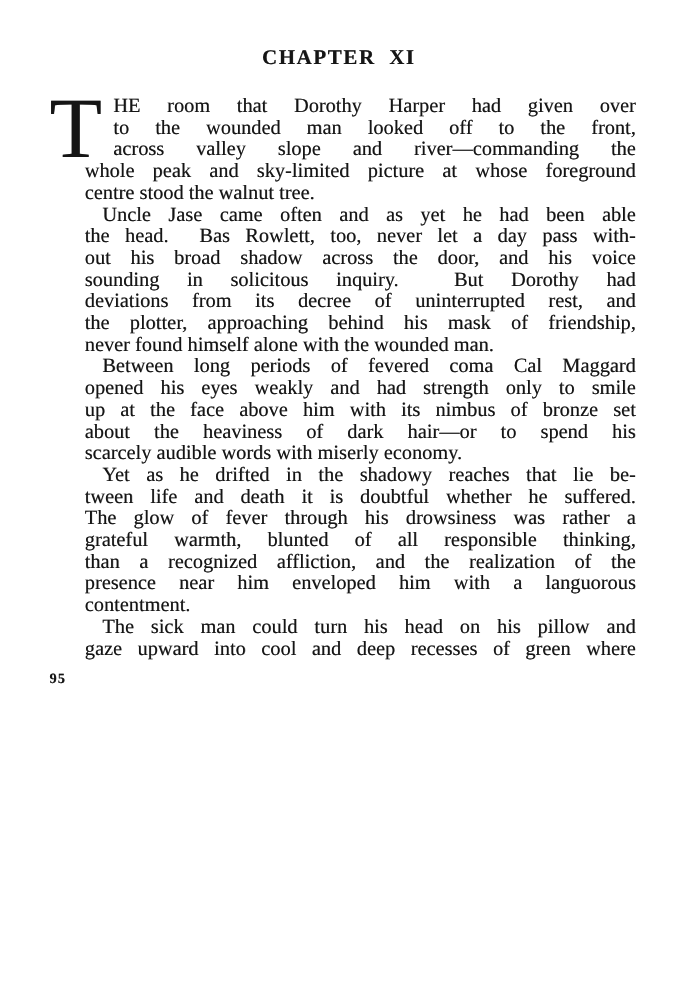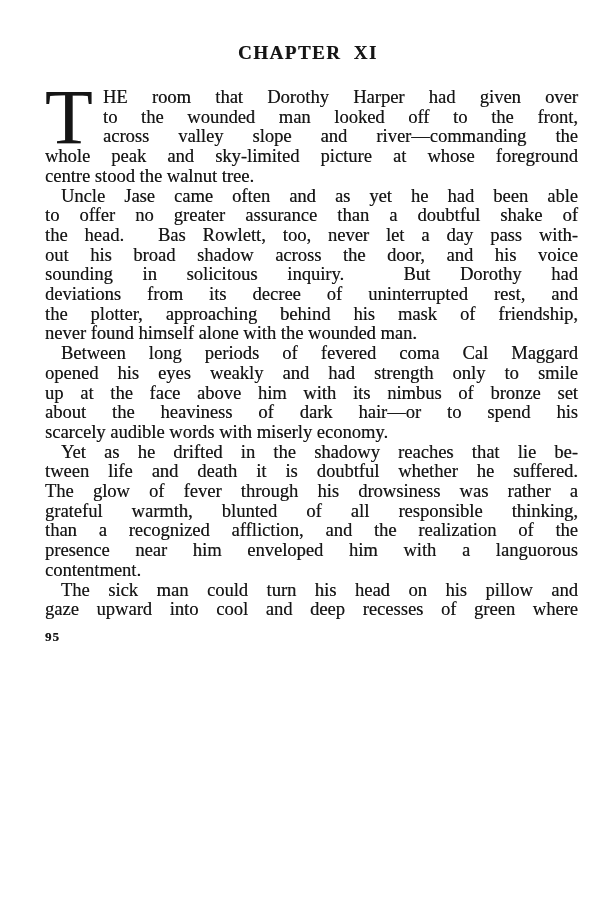--- a/index.html
+++ b/index.html
@@ -37,20 +37,21 @@
     font-size: 18.5px;
     line-height: 19.7px;
   }
   .para {
     margin: 0;
   }
   .line {
     text-align: justify;
     text-align-last: justify;
     text-justify: inter-word;
+    margin-left: 32px;
   }
   .line.last {
     text-align-last: left;
   }
   .line.indent {
     text-indent: 16px;
   }
   .dropcap {
     float: left;
     width: 50px;
@@ -79,21 +80,20 @@
       <div class="para">
         <span class="dropcap">T</span>
         <div class="line">HE room that Dorothy Harper had given over</div>
         <div class="line">to the wounded man looked off to the front,</div>
         <div class="line">across valley slope and river—commanding the</div>
         <div class="line">whole peak and sky-limited picture at whose foreground</div>
         <div class="line last">centre stood the walnut tree.</div>
       </div>
       <div class="para">
         <div class="line indent">Uncle Jase came often and as yet he had been able</div>
-        <div class="line">to offer no greater assurance than a doubtful shake of</div>
         <div class="line">the head.&nbsp; Bas Rowlett, too, never let a day pass with-</div>
         <div class="line">out his broad shadow across the door, and his voice</div>
         <div class="line">sounding in solicitous inquiry.&nbsp; But Dorothy had</div>
         <div class="line">deviations from its decree of uninterrupted rest, and</div>
         <div class="line">the plotter, approaching behind his mask of friendship,</div>
         <div class="line last">never found himself alone with the wounded man.</div>
       </div>
       <div class="para">
         <div class="line indent">Between long periods of fevered coma Cal Maggard</div>
         <div class="line">opened his eyes weakly and had strength only to smile</div>

